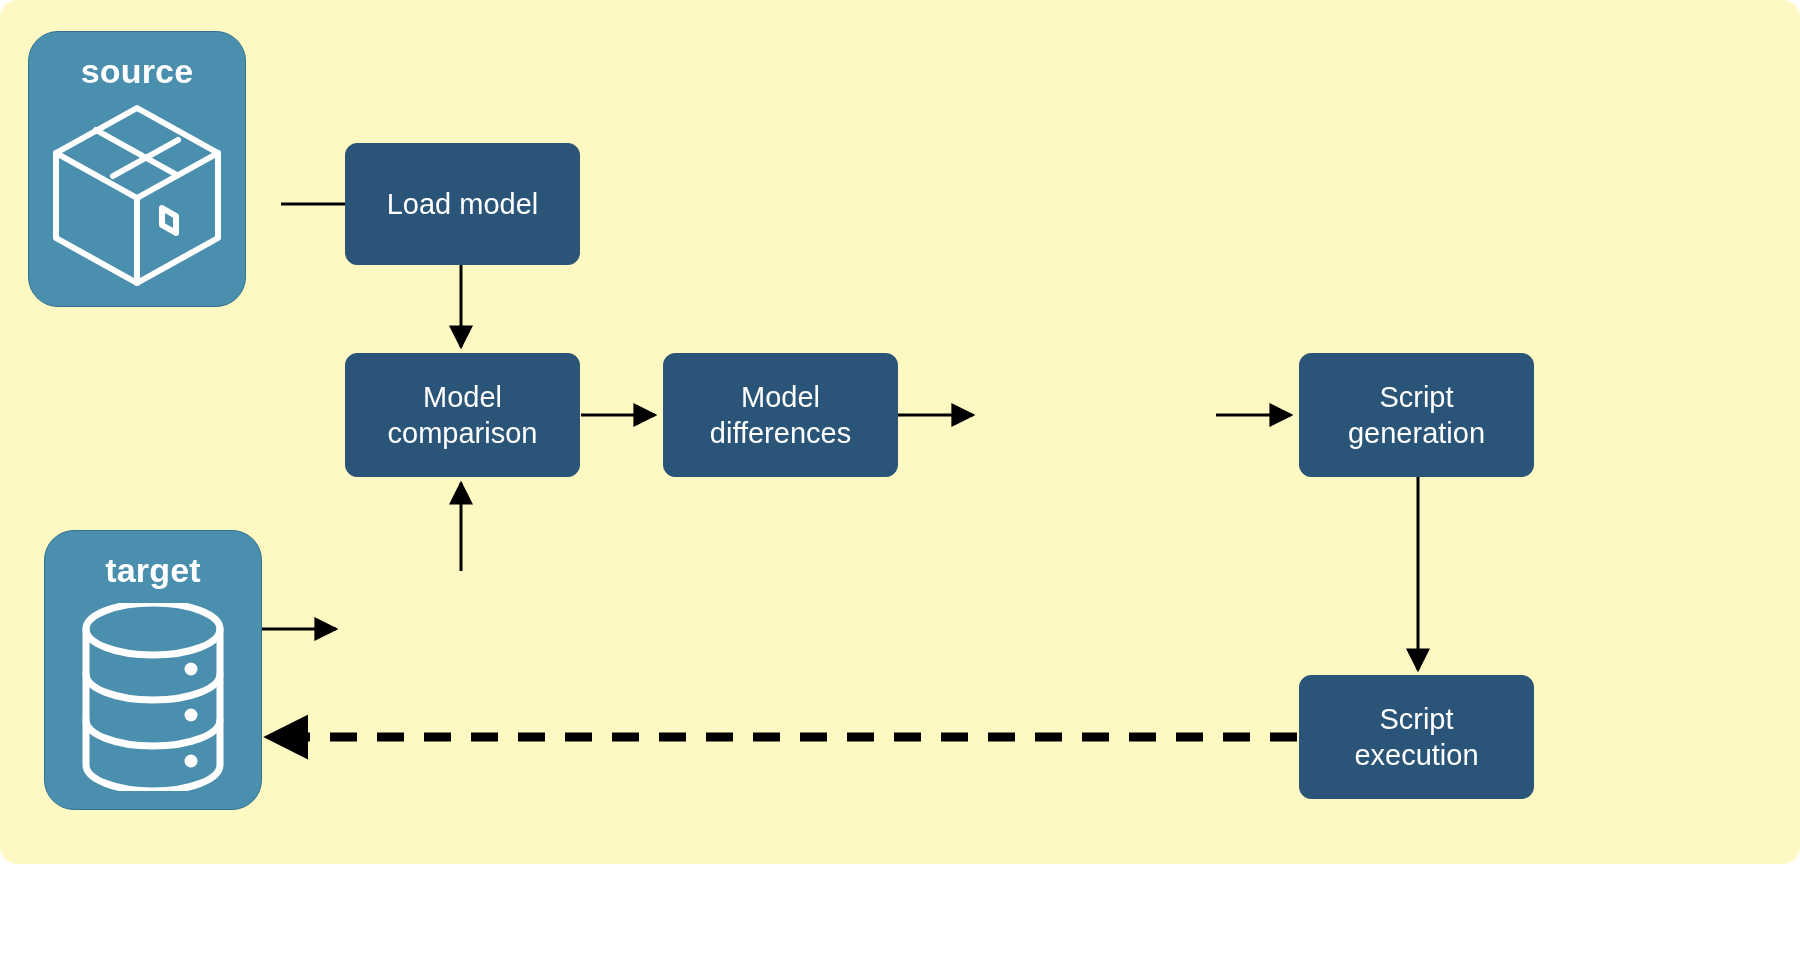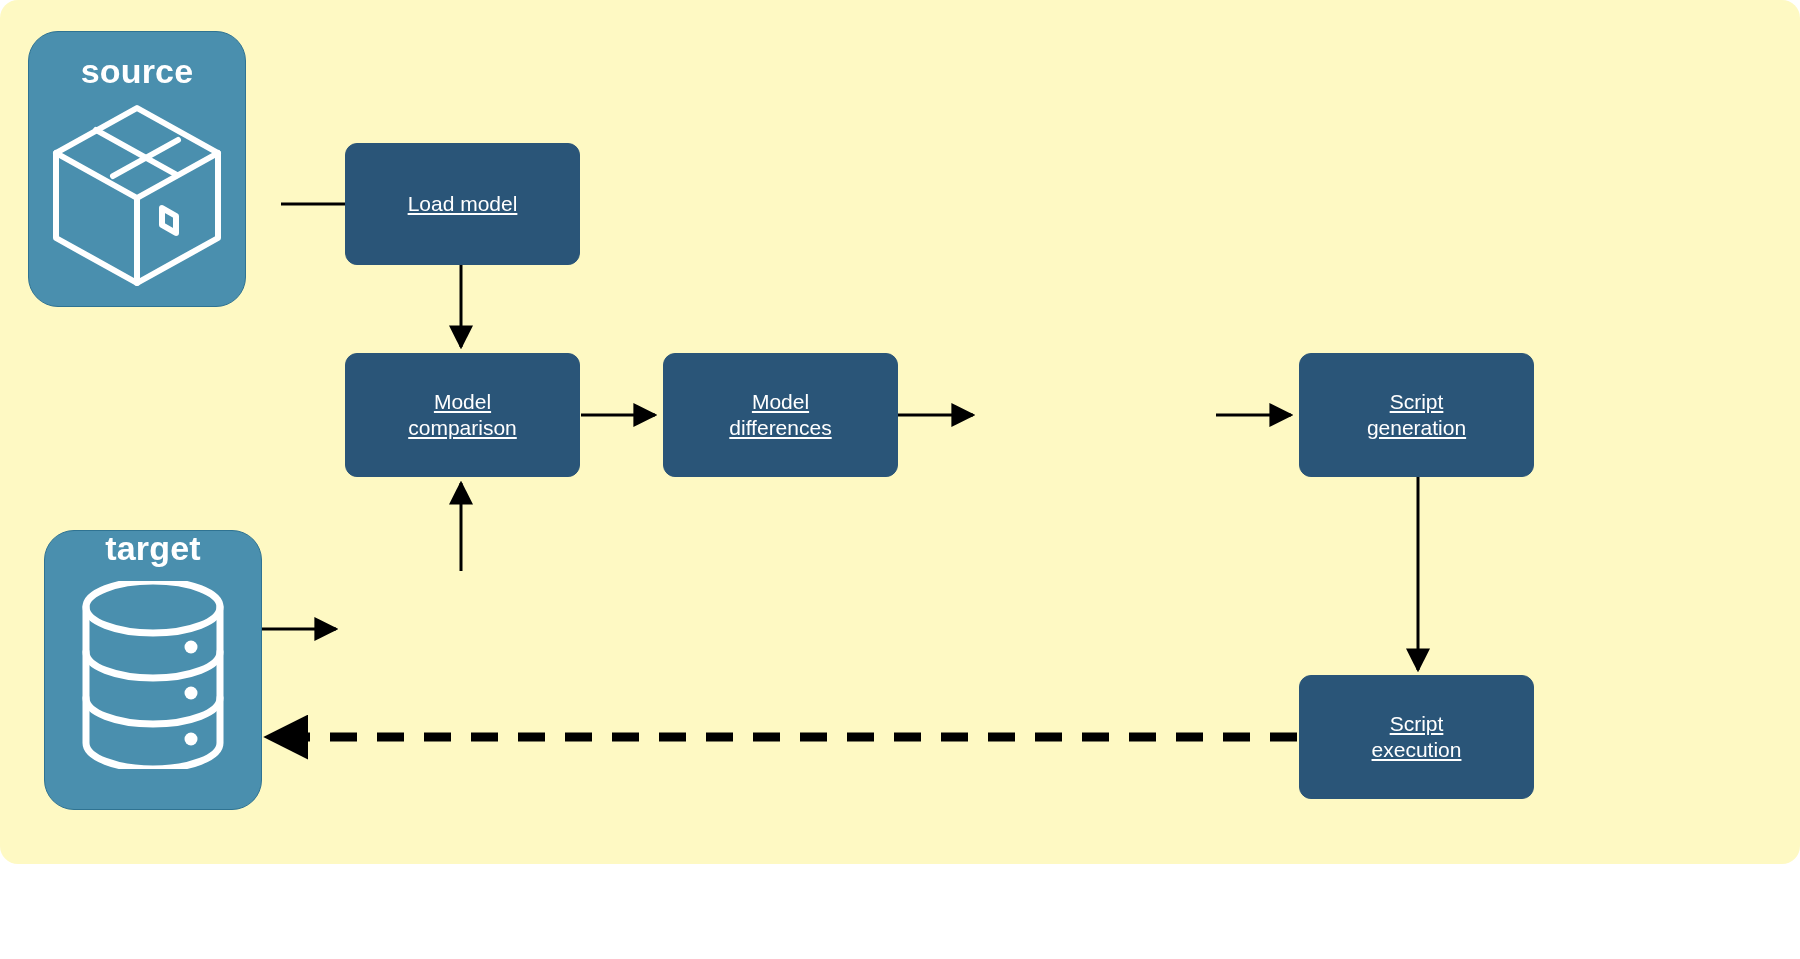--- a/index.html
+++ b/index.html
@@ -58,25 +58,24 @@
     border-radius: 12px;
     box-sizing: border-box;
     display: flex;
     align-items: center;
     justify-content: center;
     text-align: center;
     z-index: 2;
   }
   .pbox-label {
     color: #ffffff;
-    font-size: 21px;
+    font-size: 29px;
     line-height: 1.25;
     padding: 0 8px;
     white-space: pre-line;
-    text-decoration: underline;
   }
 </style>
 </head>
 <body>
 
 <div id="canvas">
 
   <svg id="edges" viewBox="0 0 1800 959" width="1800" height="959" xmlns="http://www.w3.org/2000/svg">
     <defs>
       <marker id="arrowEnd" viewBox="0 0 10 10" refX="9" refY="5" markerWidth="8" markerHeight="8" orient="auto-start-reverse">
@@ -119,21 +118,21 @@
 
           <path d="M46 28 L127 73"></path>
           <path d="M63 74 L128 38"></path>
 
           <path d="M112 106 L126 114 L126 131 L112 123 Z"></path>
         </g>
       </svg>
     </span>
   </div>
 
-  <div class="endpoint" style="left:44px; top:530px; width:218px; height:280px; ">
+  <div class="endpoint" style="left:44px; top:530px; width:218px; height:280px; padding-top:22px;">
     <div class="endpoint-label">target</div>
     <span class="endpoint-icon" style="margin-top:16px;">
       <svg width="150" height="188" viewBox="0 0 150 188" xmlns="http://www.w3.org/2000/svg">
         <g fill="none" stroke="#ffffff" stroke-width="7" stroke-linecap="round">
 
           <path d="M8 26 L8 162 A67 26 0 0 0 142 162 L142 26"></path>
 
           <ellipse cx="75" cy="26" rx="67" ry="26"></ellipse>
 
           <path d="M8 71 A67 26 0 0 0 142 71"></path>

